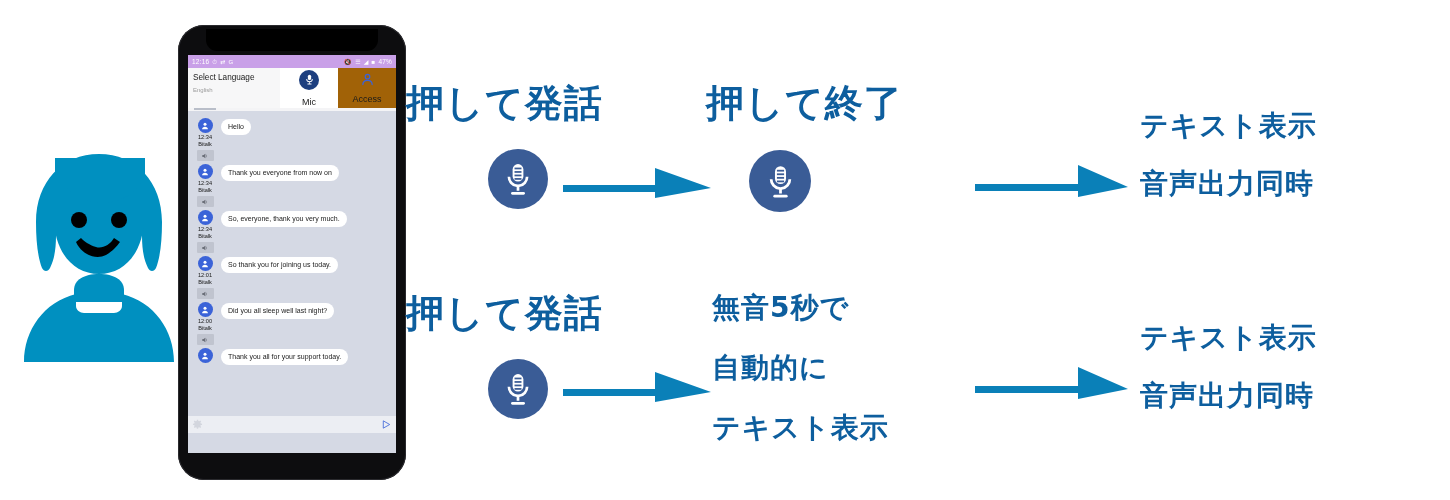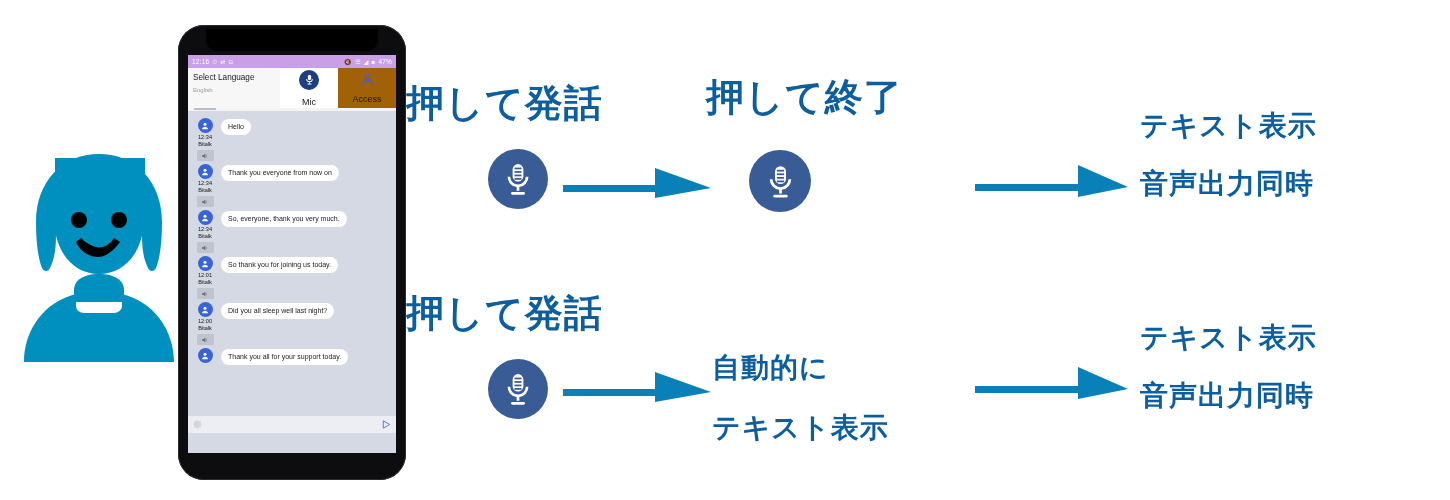--- a/index.html
+++ b/index.html
@@ -450,21 +450,21 @@
         <path d="M5.4 10.6h1.7a4.9 4.9 0 0 0 9.8 0h1.7a6.6 6.6 0 0 1-5.75 6.5v2.3h-1.7v-2.3A6.6 6.6 0 0 1 5.4 10.6Z"></path>
         <rect x="7.6" y="20.2" width="8.8" height="1.7" rx="0.85"></rect>
       </svg>
     </div>
   </div>
 
   <svg class="flow-arrow" style="left:563px; top:162px;" width="150" height="45" viewBox="0 0 150 45">
     <path d="M0 23 L92 23 L92 6 L148 26 L92 36 L92 30 L0 30 Z" fill="#0a80b8"></path>
   </svg>
 
-  <div class="jp-label jp-big" style="left:706px; top:76px;">押して終了</div>
+  <div class="jp-label jp-big" style="left:706px; top:82px;">押して終了</div>
 
   <div class="mic-tile" style="left:735px; top:142px; width:90px; height:78px;">
     <div class="mic-circle" style="width:62px; height:62px;">
       <svg viewBox="0 0 24 24" width="39" height="39" fill="#ffffff">
         <rect x="8.6" y="2.6" width="6.8" height="11" rx="3.4"></rect>
         <rect x="9.8" y="4.8" width="4.4" height="1.1" fill="#3a5c96"></rect>
         <rect x="9.8" y="7" width="4.4" height="1.1" fill="#3a5c96"></rect>
         <rect x="9.8" y="9.2" width="4.4" height="1.1" fill="#3a5c96"></rect>
         <rect x="9.8" y="11.4" width="4.4" height="1.1" fill="#3a5c96"></rect>
         <path d="M5.4 10.6h1.7a4.9 4.9 0 0 0 9.8 0h1.7a6.6 6.6 0 0 1-5.75 6.5v2.3h-1.7v-2.3A6.6 6.6 0 0 1 5.4 10.6Z"></path>
@@ -493,20 +493,21 @@
         <path d="M5.4 10.6h1.7a4.9 4.9 0 0 0 9.8 0h1.7a6.6 6.6 0 0 1-5.75 6.5v2.3h-1.7v-2.3A6.6 6.6 0 0 1 5.4 10.6Z"></path>
         <rect x="7.6" y="20.2" width="8.8" height="1.7" rx="0.85"></rect>
       </svg>
     </div>
   </div>
 
   <svg class="flow-arrow" style="left:563px; top:366px;" width="150" height="45" viewBox="0 0 150 45">
     <path d="M0 23 L92 23 L92 6 L148 26 L92 36 L92 30 L0 30 Z" fill="#0a80b8"></path>
   </svg>
 
+  <div class="jp-label jp-multi" style="left:712px; top:292px;">無音5秒で</div>
   <div class="jp-label jp-multi" style="left:712px; top:352px;text-align:right;">自動的に</div>
   <div class="jp-label jp-multi" style="left:712px; top:412px;">テキスト表示</div>
 
   <svg class="flow-arrow" style="left:975px; top:362px;" width="155" height="48" viewBox="0 0 155 48">
     <path d="M0 24 L103 24 L103 5 L153 27 L103 37 L103 31 L0 31 Z" fill="#0a80b8"></path>
   </svg>
 
   <div class="jp-label jp-multi" style="left:1140px; top:322px;">テキスト表示</div>
   <div class="jp-label jp-multi" style="left:1140px; top:380px;">音声出力同時</div>
 

